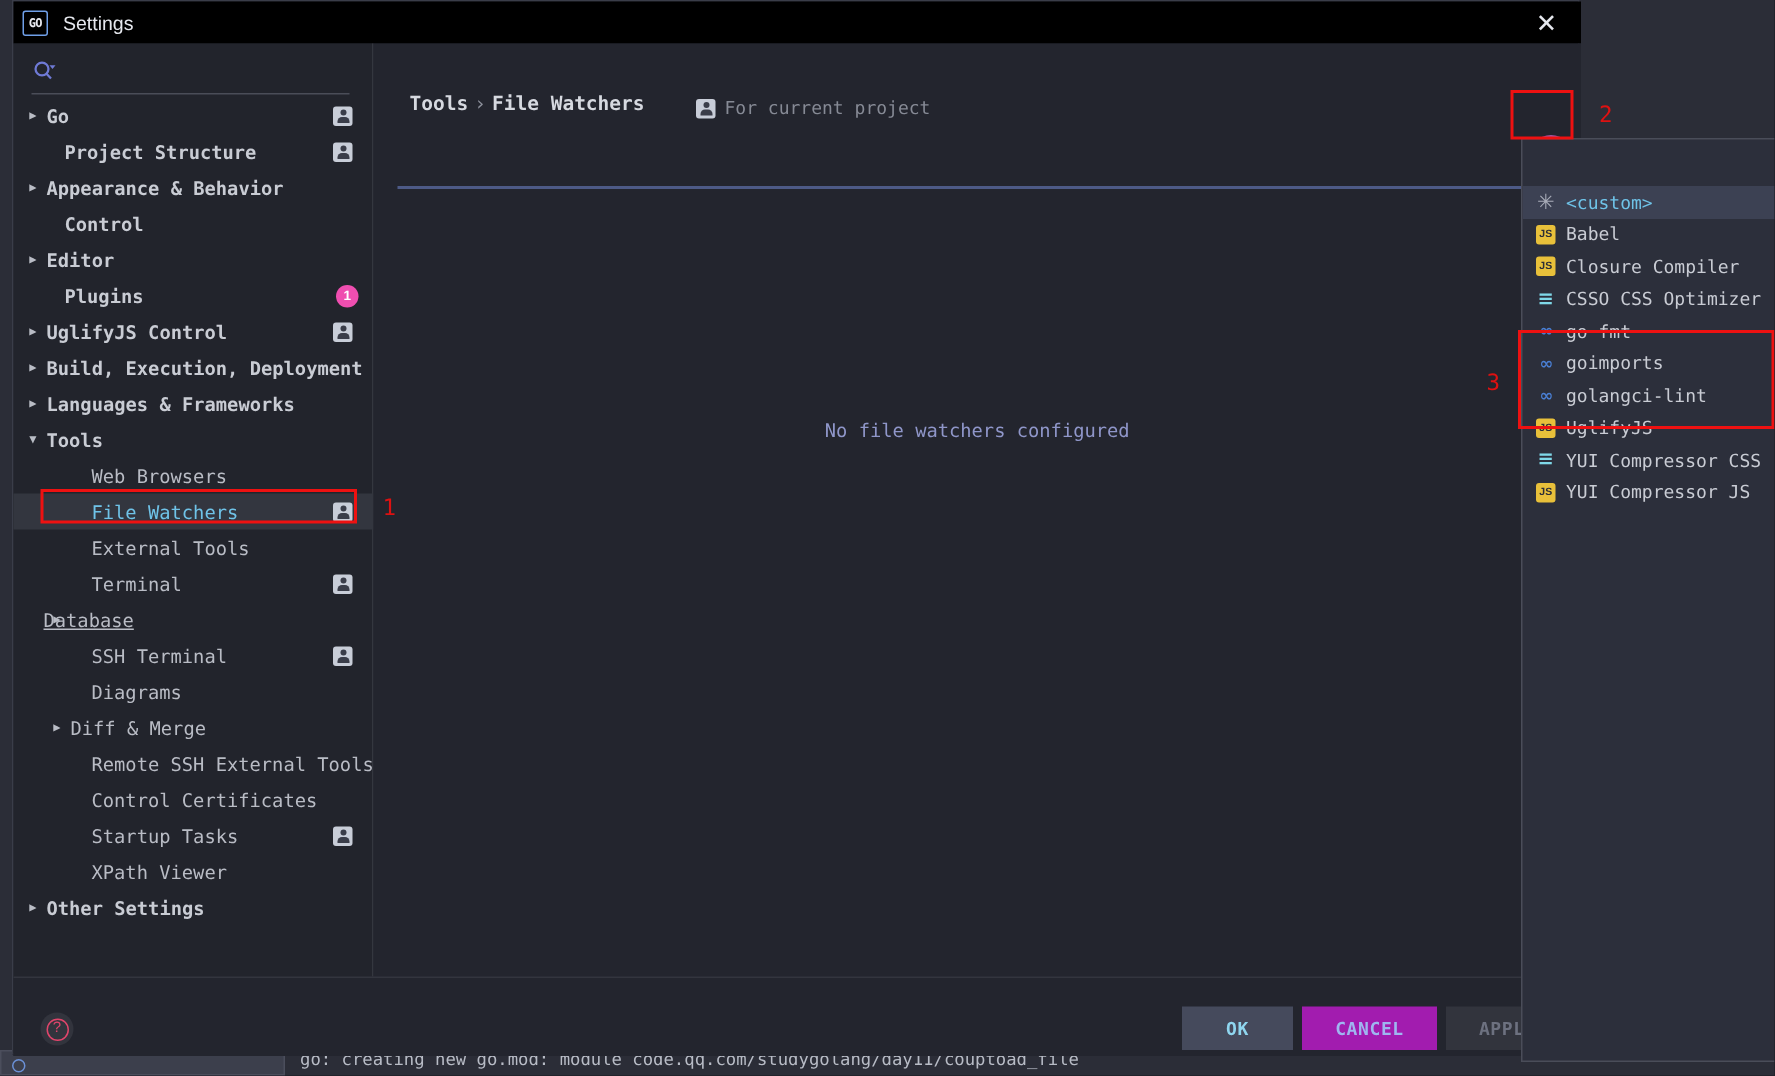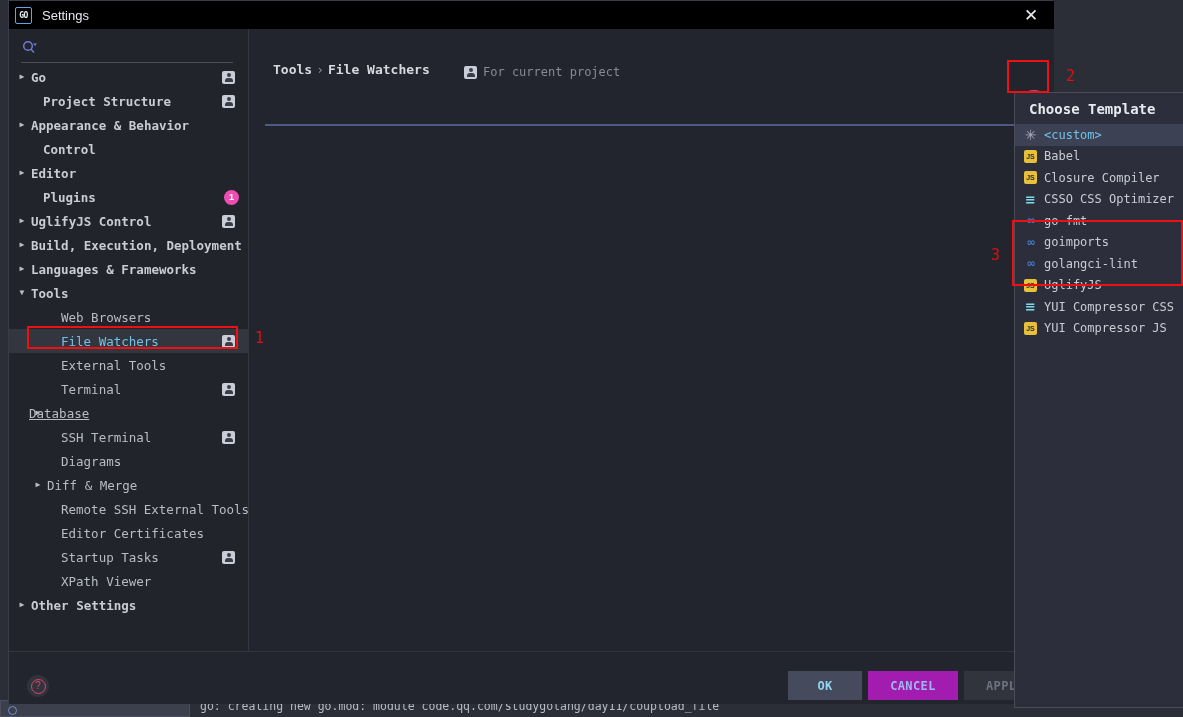--- a/index.html
+++ b/index.html
@@ -361,21 +361,21 @@
             <span class="lbl" style="left: 52px;">Diagrams</span>
           </div>
           <div class="tree-row">
             <span class="arrow" style="left: 24px;">▶</span>
             <span class="lbl" style="left: 38px;">Diff &amp; Merge</span>
           </div>
           <div class="tree-row">
             <span class="lbl" style="left: 52px;">Remote SSH External Tools</span>
           </div>
           <div class="tree-row">
-            <span class="lbl" style="left: 52px;">Editor Certificates</span>
+            <span class="lbl" style="left: 52px;">Control Certificates</span>
           </div>
           <div class="tree-row">
             <span class="lbl" style="left: 52px;">Startup Tasks</span>
             <span class="scope-icon"></span>
           </div>
           <div class="tree-row">
             <span class="lbl" style="left: 52px;">XPath Viewer</span>
           </div>
           <div class="tree-row bold">
             <span class="arrow" style="left: 8px;">▶</span>
@@ -388,38 +388,38 @@
       <div class="breadcrumb">
         <span>Tools</span><span class="sep">›</span><span>File Watchers</span>
       </div>
       <div class="scope-note">
         <span class="scope-icon2"></span>
         <span>For current project</span>
       </div>
 
       <div class="table-underline"></div>
 
+      <div class="empty-msg">No file watchers configured</div>
 
       <div class="add-btn">
         <span>+</span>
       </div>
     </div>
 
     <div class="footer">
       <div class="help-btn">
         <div class="q">?</div>
       </div>
       <div class="btn ok">OK</div>
       <div class="btn cancel">CANCEL</div>
       <div class="btn apply">APPLY</div>
     </div>
   </div>
 
   <div class="popup">
-    <div class="popup-title">Choose Template</div>
     <div class="popup-list" id="popup-list">
         <div class="popup-item sel">
           <span class="it-icon">
             <span class="icon-star">✳</span>
           </span>
           <span class="it-label">&lt;custom&gt;</span>
         </div>
         <div class="popup-item">
           <span class="it-icon">
             <span class="icon-js">JS</span>

